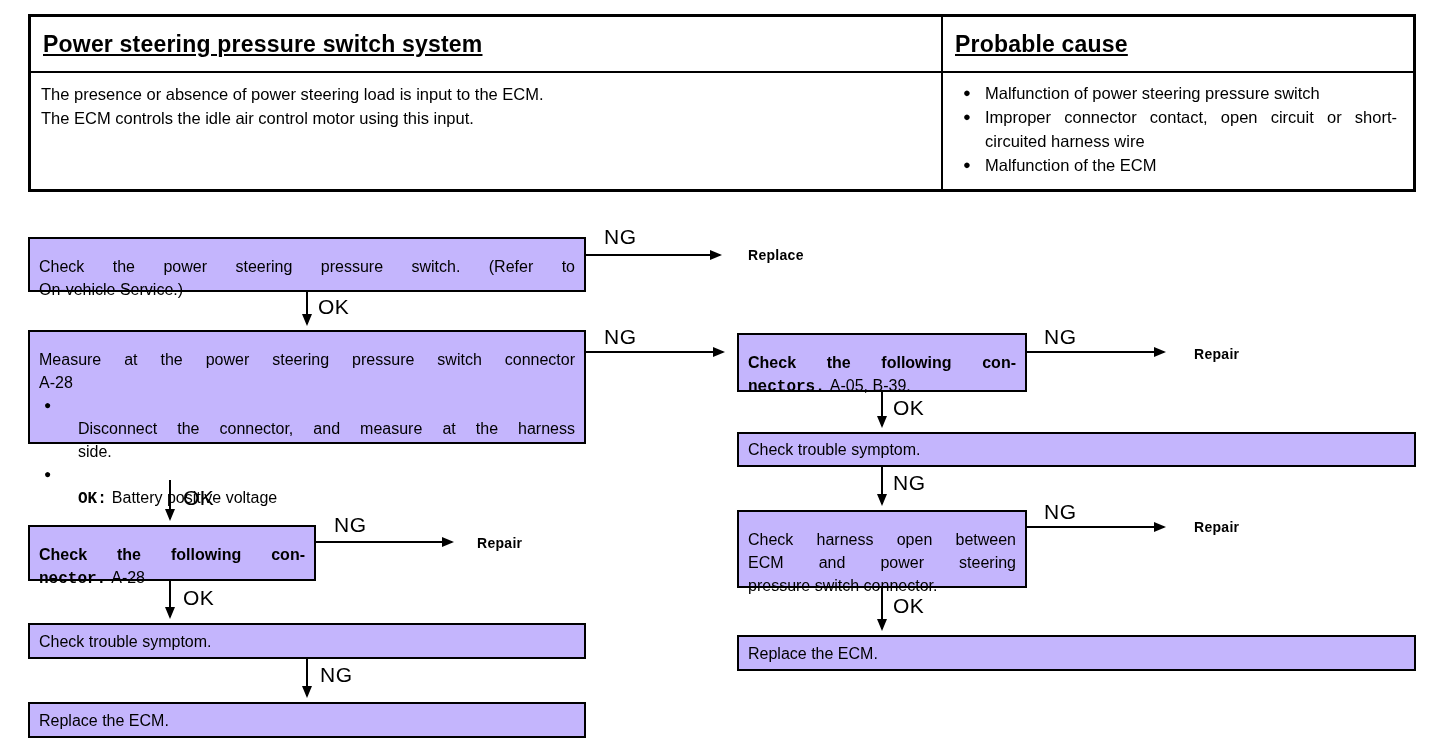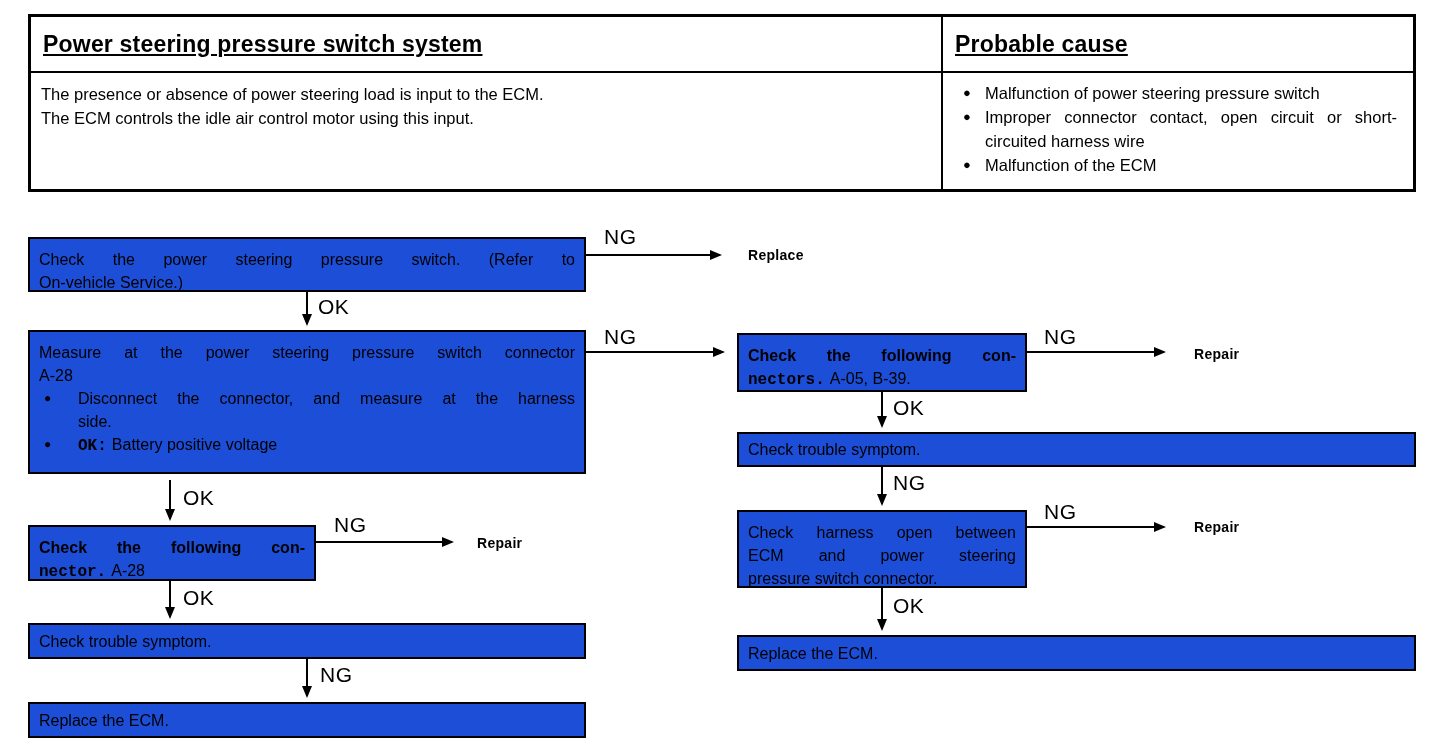--- a/index.html
+++ b/index.html
@@ -19,30 +19,30 @@
   .itable .rcol{border-left:2px solid #000;}
   .ttl{font-size:23px;font-weight:bold;letter-spacing:0.2px;margin:0;text-decoration:underline;}
   .desc{padding:9px 12px 0 10px;}
   .desc p{margin:0;font-size:16.5px;line-height:24px;}
   .causes{list-style:none;margin:0;padding:8px 6px 0 6px;}
   .causes li{display:flex;margin:0;}
   .cblt{width:36px;min-width:36px;text-align:center;font-size:13px;line-height:24px;}
   .ctext{width:412px;font-size:16.5px;line-height:24px;text-align:justify;}
   
   .fbox{
-    position:absolute;box-sizing:border-box;border:2px solid #000;background:#1d4ed8;
-    font-size:16px;line-height:23px;padding:9px 9px;
+    position:absolute;box-sizing:border-box;border:2px solid #000;background:#c4b5fd;
+    font-size:16px;line-height:23px;padding:16px 9px;
   }
   .fbox.single{display:flex;align-items:center;padding-top:0;padding-bottom:0;}
   .jl{text-align:justify;text-align-last:justify;}
   .b{font-weight:bold;}
   .sp{margin-right:5px;font-family:Liberation Mono, monospace;}
   .brow{display:flex;}
   .bblt{width:34px;min-width:34px;text-align:left;padding-left:5px;font-size:12px;line-height:23px;}
-  .btxt{flex:1;}
+  .btxt{flex:1;margin-top:23px;}
   
   .lbl{position:absolute;font-size:21px;line-height:22px;letter-spacing:0.5px;}
   .term{position:absolute;font-size:14px;line-height:18px;font-weight:bold;letter-spacing:0.3px;}
   .arrows{position:absolute;left:0;top:0;pointer-events:none;}
 </style>
 </head>
 <body>
 
 <div class="page">
 
@@ -73,21 +73,21 @@
         </li>
       </ul>
     </div>
   </section>
 
   <div class="fbox" style="left:28px;top:237px;width:558px;height:55px;">
     <div class="jl">Check the power steering pressure switch. (Refer to</div>
     <div>On-vehicle Service.)</div>
   </div>
 
-  <div class="fbox" style="left:28px;top:330px;width:558px;height:144px;">
+  <div class="fbox" style="left:28px;top:330px;width:558px;height:114px;">
     <div class="jl">Measure at the power steering pressure switch connector</div>
     <div>A-28</div>
     <div class="brow">
       <span class="bblt">●</span>
       <div class="btxt">
         <div class="jl">Disconnect the connector, and measure at the harness</div>
         <div>side.</div>
       </div>
     </div>
     <div class="brow">

